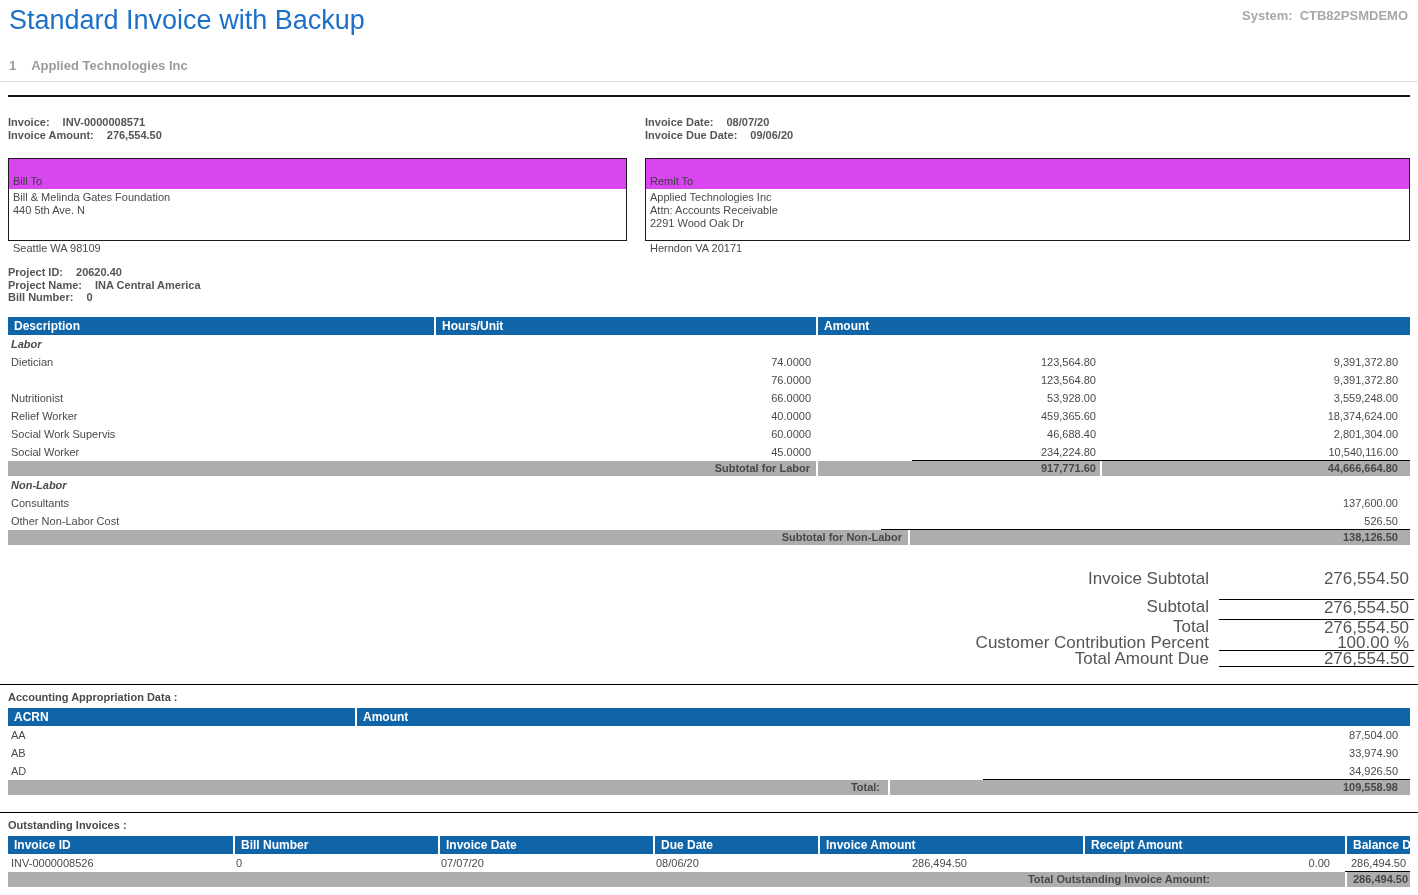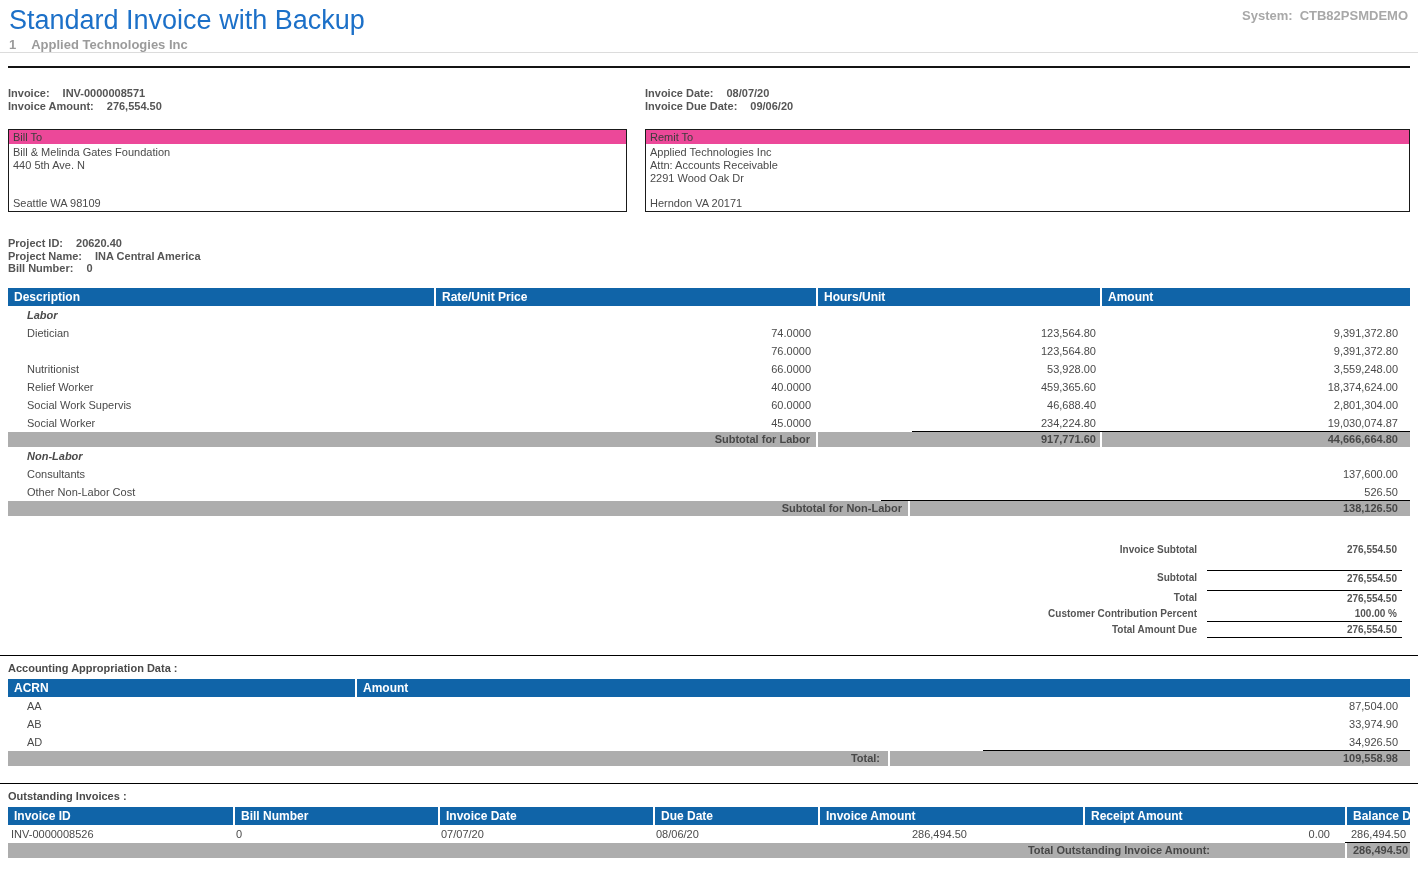--- a/index.html
+++ b/index.html
@@ -4,69 +4,69 @@
 <style>
   * { box-sizing: border-box; }
   body { margin:0; background:#fff; }
   .page { width:1418px; height:895px; position:relative; overflow:hidden;
           font-family:"Liberation Sans","DejaVu Sans",sans-serif; color:#4A4A4A; background:#fff; }
 
   
   .title { font-size:27px; color:#1C70C8; padding:5px 0 0 9px; line-height:1.15; }
   .system { position:absolute; top:8px; right:10px; font-size:13px; font-weight:bold; color:#A8A8A8; }
   .system .sysval { margin-left:7px;margin-top:41px; }
-  .vendor-row { margin-top:1px; padding:0 0 0 9px; border-bottom:1px solid #DCDCDC;
+  .vendor-row { margin-top:22px; padding:0 0 8px 9px; border-bottom:1px solid #DCDCDC;
                 font-size:13px; font-weight:bold; color:#9B9B9B; }
   .vendor-row .vnum { margin-right:15px; }
   .hr-black { margin:13px 8px 0; border-top:2px solid #141414; }
 
   
   .inv-info { display:flex; margin:19px 8px 0; font-size:11px; font-weight:bold; color:#555; }
   .inv-info .col-l { width:637px; }
   .info-line { line-height:12.5px; white-space:nowrap; }
   .info-line .val { margin-left:13px; }
 
   
   .boxes { display:flex; margin:17px 8px 0; gap:18px; }
   .addr-box { border:1px solid #1a1a1a; height:83px; background:#fff; }
   .addr-box.left { width:619px; }
   .addr-box.right { flex:1; }
-  .box-head { background:#ec4899; font-size:11px; color:#3C3C3C; padding:0 4px; height:14px; line-height:14px; }
+  .box-head { background:#d946ef; font-size:11px; color:#3C3C3C; padding:15px 4px; height:14px; line-height:14px; }
   .box-body { padding:2px 4px 0; font-size:11px; color:#4A4A4A; }
   .addr-line { min-height:12.8px; line-height:12.8px; white-space:nowrap; }
 
   
   .project { margin:25px 8px 0; font-size:11px; font-weight:bold; color:#555; }
 
   
   .wrap { margin:0 8px; }
   .main-table { margin-top:13px; }
   .g4 { display:grid; grid-template-columns:426px 382px 284px 310px; }
   .thead { background:#1064A8; color:#fff; font-weight:bold; font-size:12px; }
   .thead > div { padding:2px 6px; line-height:14px; white-space:nowrap; }
   .thead > div + div { border-left:2px solid #fff; }
   .tr > div { font-size:11px; padding:4px 6px 3px; line-height:11px; min-height:18px; white-space:nowrap; }
-  .td.desc { padding-left:3px;margin-left:16px; }
+  .td.desc { padding-left:3px; }
   .td.section { font-style:italic; font-weight:bold; }
   .num { text-align:right; }
   .td.rate { padding-right:5px; }
   .td.hours { padding-right:4px; }
   .td.amt { padding-right:12px; }
 
   .graybar { background:#ADADAD; font-weight:bold; font-size:11px; color:#474747; position:relative; }
   .graybar > div { padding:2px 6px; line-height:11px; min-height:15px; white-space:nowrap; }
   .sub4 > .sep { border-left:2px solid #fff; }
   .sub4::before { content:""; position:absolute; top:-1px; left:64.5%; right:0; height:1px; background:#000; }
   .sub2 { display:grid; grid-template-columns:900px 502px; }
   .sub2 > .v { border-left:2px solid #fff; text-align:right; padding-right:12px; }
   .sub2 > .l { text-align:right; padding-right:6px; }
   .sub2::before { content:""; position:absolute; top:-1px; left:62.3%; right:0; height:1px; background:#000; }
 
   
-  .totals { margin:26px 0 0; font-size:10px; font-weight:bold; color:#555; }
+  .totals { margin:26px 12px 0; font-size:17px; font-weight:normal; color:#555; }
   .trow { display:grid; grid-template-columns:1207px 195px; }
   .trow .tl { text-align:right; padding:2px 10px 2px 0; line-height:11px; }
   .trow .tv { text-align:right; padding:2px 5px 2px 0; line-height:11px; }
   .trow.gap { margin-top:13px; }
   .trow.gap-sm { margin-top:4px; }
   .trow.line-top .tv { border-top:1px solid #000; }
   .trow.line-bottom .tv { border-bottom:1px solid #000; }
 
   
   .section-hr { border-top:1px solid #000; margin-top:17px; }
@@ -140,21 +140,20 @@
 
   <div class="project">
     <div class="info-line"><span>Project ID:</span><span class="val">20620.40</span></div>
     <div class="info-line"><span>Project Name:</span><span class="val">INA Central America</span></div>
     <div class="info-line"><span>Bill Number:</span><span class="val">0</span></div>
   </div>
 
   <div class="wrap main-table">
     <div class="g4 thead">
       <div>Description</div>
-      <div>Rate/Unit Price</div>
       <div>Hours/Unit</div>
       <div>Amount</div>
     </div>
 
     <div class="g4 tr">
       <div class="td desc section">Labor</div>
         <div class="td"></div>
         <div class="td"></div>
         <div class="td"></div>
     </div>
@@ -186,21 +185,21 @@
     <div class="g4 tr">
       <div class="td desc">Social Work Supervis</div>
       <div class="td num rate">60.0000</div>
       <div class="td num hours">46,688.40</div>
       <div class="td num amt">2,801,304.00</div>
     </div>
     <div class="g4 tr">
       <div class="td desc">Social Worker</div>
       <div class="td num rate">45.0000</div>
       <div class="td num hours">234,224.80</div>
-      <div class="td num amt">19,030,074.87</div>
+      <div class="td num amt">10,540,116.00</div>
     </div>
 
     <div class="g4 graybar sub4">
       <div></div>
       <div class="num">Subtotal for Labor</div>
       <div class="num sep td hours">917,771.60</div>
       <div class="num sep td amt">44,666,664.80</div>
     </div>
 
     <div class="g4 tr">

